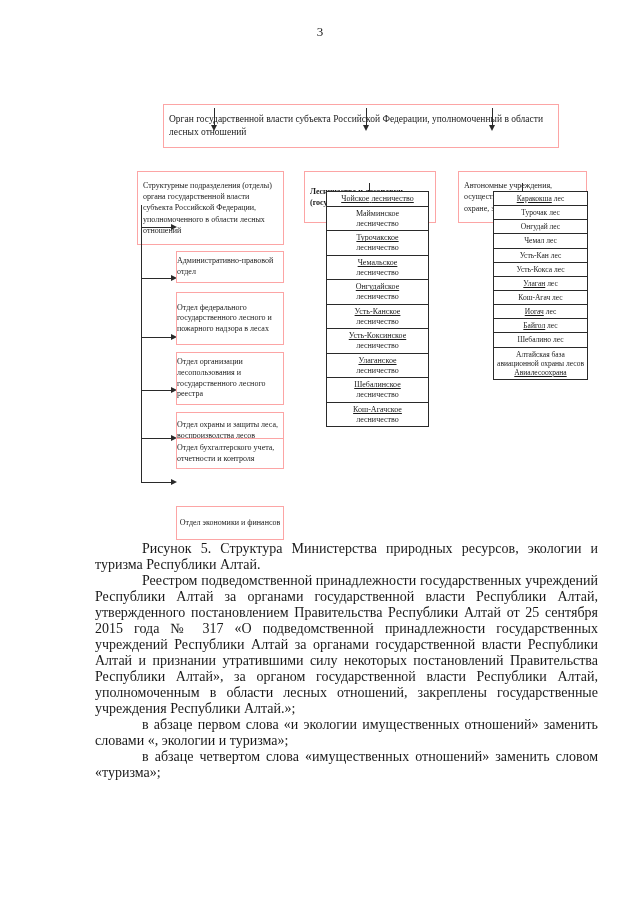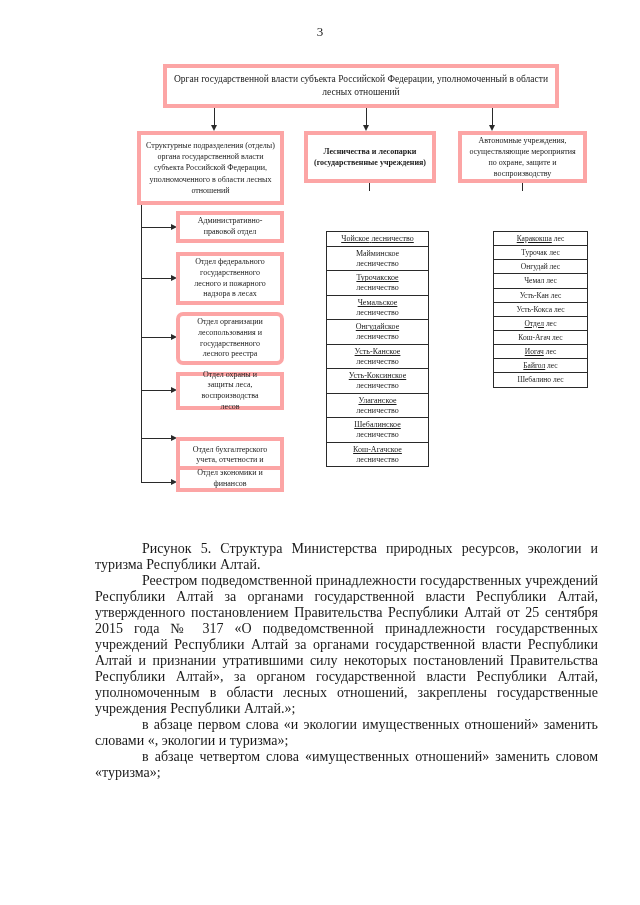--- a/index.html
+++ b/index.html
@@ -4,35 +4,35 @@
 <style>
   html,body{margin:0;padding:0;background:#fff;}
   .page{
     position:relative;width:640px;height:905px;background:#fff;
     font-family:"Liberation Serif",serif;color:#1a1a1a;overflow:hidden;
   }
   .page-num{position:absolute;top:24px;left:0;right:0;text-align:center;font-size:13px;}
 
   
   .dbox{
-    position:absolute;box-sizing:border-box;border:4px solid #fca5a5;
-    display:flex;align-items:center;justify-content:center;text-align:center;
-    background:#fff;padding:2px 5px;line-height:1.4;
+    position:absolute;box-sizing:border-box;border:1px solid #fca5a5;
+    display:flex;align-items:center;justify-content:center;text-align:left;
+    background:#fff;padding:2px 5px;line-height:1.4;margin-top:40px;
   }
   #root-box{left:163px;top:64px;width:396px;height:44px;font-size:9.5px;}
   #branch-departments{left:137px;top:131px;width:147px;height:74px;font-size:8px;}
   #branch-forestries{left:304px;top:131px;width:132px;height:52px;font-size:8px;font-weight:bold;}
   #branch-autonomous{left:458px;top:131px;width:129px;height:52px;font-size:8px;}
-  .deptbox{left:176px;width:108px;font-size:8px;line-height:1.32;padding:2px 12px;}
+  .deptbox{left:176px;width:108px;font-size:8px;line-height:1.32;padding:2px 0;}
   #dept-0{top:211px;height:32px;}
   #dept-1{top:252px;height:53px;}
-  #dept-2{top:312px;height:53px;border-radius:7px;}
+  #dept-2{top:312px;height:53px;}
   #dept-3{top:372px;height:38px;}
-  #dept-4{top:437px;height:47px;}
-  #dept-5{top:466px;height:26px;}
+  #dept-4{top:398px;height:31px;}
+  #dept-5{top:466px;height:34px;}
 
   
   .vline{position:absolute;width:0;border-left:1px solid #2a2a2a;}
   .varrow{position:absolute;width:0;border-left:1px solid #2a2a2a;}
   .varrow::after{
     content:"";position:absolute;bottom:-6px;left:-4px;
     border:3.5px solid transparent;border-top:6px solid #2a2a2a;border-bottom:none;
   }
   .harrow{position:absolute;height:0;border-top:1px solid #2a2a2a;}
   .harrow::after{
@@ -43,21 +43,21 @@
   #arr-root-1{left:366px;top:108px;height:17px;}
   #arr-root-2{left:492px;top:108px;height:17px;}
   #spine-left{left:141px;top:205px;height:278px;}
   .dept-arrow{left:141px;width:30px;}
   #arr-dept-0{top:227px;} #arr-dept-1{top:278px;} #arr-dept-2{top:337px;}
   #arr-dept-3{top:390px;} #arr-dept-4{top:438px;} #arr-dept-5{top:482px;}
   #stub-forestries{left:369px;top:183px;height:8px;}
   #stub-autonomous{left:522px;top:183px;height:8px;}
 
   
-  .stacklist{position:absolute;box-sizing:border-box;margin-top:40px;}
+  .stacklist{position:absolute;box-sizing:border-box;}
   #forestry-list{left:326px;top:191px;width:103px;font-size:8px;}
   #autonomous-list{left:493px;top:191px;width:95px;font-size:7.5px;border-radius:11px;}
   .lrow{
     box-sizing:border-box;border:1px solid #2a2a2a;margin-top:-1px;
     text-align:center;line-height:1.22;padding:2px 2px;background:#fff;
   }
   .stacklist .lrow:first-child{margin-top:0;}
   .u{text-decoration:underline;}
   .blk{display:block;}
 
@@ -116,25 +116,26 @@
     <div class="lrow"><span class="blk u">Кош-Агачское</span><span>лесничество</span></div>
   </div>
 
   <div class="stacklist" id="autonomous-list">
     <div class="lrow"><span class="u">Каракокша</span> <span>лес</span></div>
     <div class="lrow"><span>Турочак</span> <span>лес</span></div>
     <div class="lrow"><span>Онгудай</span> <span>лес</span></div>
     <div class="lrow"><span>Чемал</span> <span>лес</span></div>
     <div class="lrow"><span>Усть-Кан</span> <span>лес</span></div>
     <div class="lrow"><span>Усть-Кокса</span> <span>лес</span></div>
-    <div class="lrow"><span class="u">Отдел</span> <span>лес</span></div>
+    <div class="lrow"><span class="u">Улаган</span> <span>лес</span></div>
     <div class="lrow"><span>Кош-Агач</span> <span>лес</span></div>
     <div class="lrow"><span class="u">Иогач</span> <span>лес</span></div>
     <div class="lrow"><span class="u">Байгол</span> <span>лес</span></div>
     <div class="lrow"><span>Шебалино</span> <span>лес</span></div>
+    <div class="lrow"><span>Алтайская база авиационной охраны лесов</span> <span class="u">Авиалесоохрана</span></div>
   </div>
 
   <div class="textblock">
     <p>Рисунок 5. Структура Министерства природных ресурсов, экологии и туризма Республики Алтай.</p>
     <p>Реестром подведомственной принадлежности государственных учреждений Республики Алтай за органами государственной власти Республики Алтай, утвержденного постановлением Правительства Республики Алтай от 25 сентября 2015 года № 317 «О подведомственной принадлежности государственных учреждений Республики Алтай за органами государственной власти Республики Алтай и признании утратившими силу некоторых постановлений Правительства Республики Алтай», за органом государственной власти Республики Алтай, уполномоченным в области лесных отношений, закреплены государственные учреждения Республики Алтай.»;</p>
     <p>в абзаце первом слова «и экологии имущественных отношений» заменить словами «, экологии и туризма»;</p>
     <p>в абзаце четвертом слова «имущественных отношений» заменить словом «туризма»;</p>
   </div>
 
 </div>

